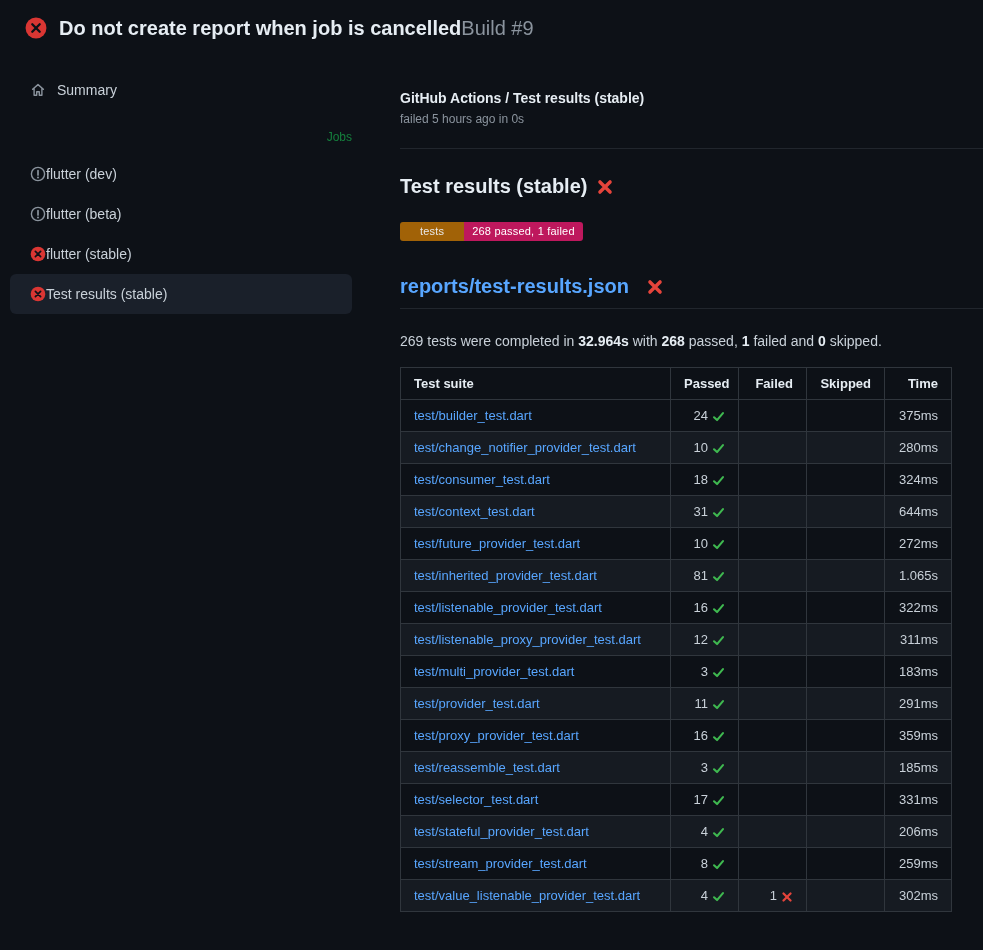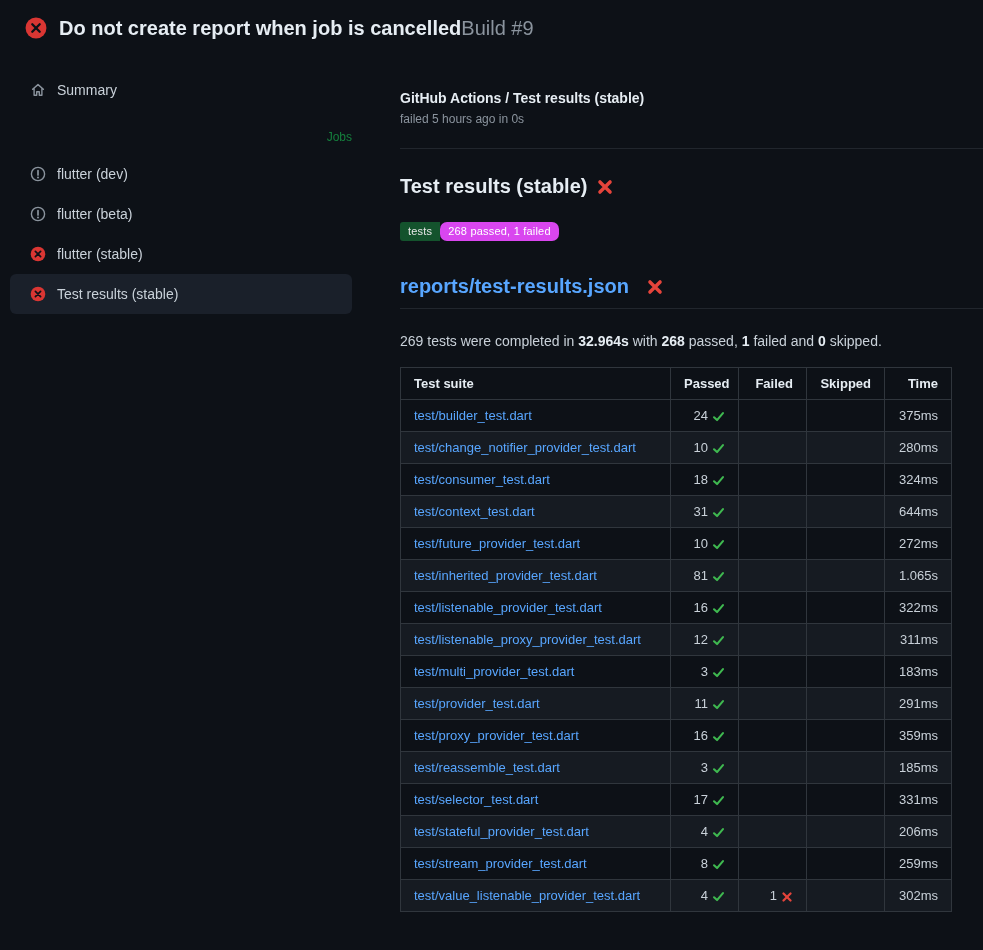--- a/index.html
+++ b/index.html
@@ -20,36 +20,36 @@
   .topbar .build { color:#8b949e; font-weight:400; }
 
   
   .layout { display:flex; align-items:flex-start; }
   .sidebar { width:400px; flex:none; padding:22px 48px 0 10px; }
   .main { flex:1; min-width:0; padding-top:36px; }
 
   
   .summary-item { display:flex; align-items:center; gap:11px; padding:6px 14px 6px 20px; border-radius:6px; cursor:pointer; color:#c9d1d9; }
   .jobs-label { color:#15803d; font-size:12px; margin:26px 0 10px 20px;text-align:right; }
-  .job-item { display:flex; align-items:flex-start; gap:11px; padding:12px 14px 12px 20px; border-radius:6px; cursor:pointer; color:#c9d1d9; }
+  .job-item { display:flex; align-items:flex-start; padding:12px 14px 12px 20px; border-radius:6px; cursor:pointer; color:#c9d1d9; }
   .job-item.selected { background:#1a202a; }
   .job-icon { display:flex; width:16px; height:16px; flex:none; }
   .job-icon svg { display:block; }
 
   
   .crumb { font-weight:700; color:#e6edf3; font-size:14px; }
   .status-line { color:#8b949e; font-size:12px; margin-top:6px; }
   .divider { border:none; border-top:1px solid #21262d; margin:22px 0 0; }
   .section-title { display:flex; align-items:center; gap:9px; font-size:20px; font-weight:700; color:#e6edf3; margin-top:26px; }
   .emoji-x { display:flex; }
   .emoji-x svg { display:block; }
 
   .badge { display:inline-flex; margin-top:24px; font-size:11px; line-height:19px; border-radius:3px; overflow:hidden; letter-spacing:.2px; }
-  .badge .label { background:#14532d; color:#e8e8e8; padding:0 8px; }
-  .badge .value { background:#d946ef; color:#ffffff; padding:0 8px;border-radius:7px; }
+  .badge .label { background:#a16207; color:#e8e8e8; padding:0 20px; }
+  .badge .value { background:#be185d; color:#ffffff; padding:0 8px; }
 
   .report-title { display:flex; align-items:center; gap:17px; font-size:20px; font-weight:700; margin-top:34px; padding-bottom:10px; border-bottom:1px solid #21262d; }
   .report-title a { color:#58a6ff; }
 
   .summary-line { margin-top:24px; font-size:14px; color:#c9d1d9; }
   .summary-line b { color:#e6edf3; font-weight:700; }
 
   
   table.results { border-collapse:collapse; table-layout:fixed; width:551px; margin-top:18px; font-size:13px;border-radius:32px; }
   .results th, .results td { border:1px solid #30363d; padding:8px 13px; overflow:hidden; white-space:nowrap; }

